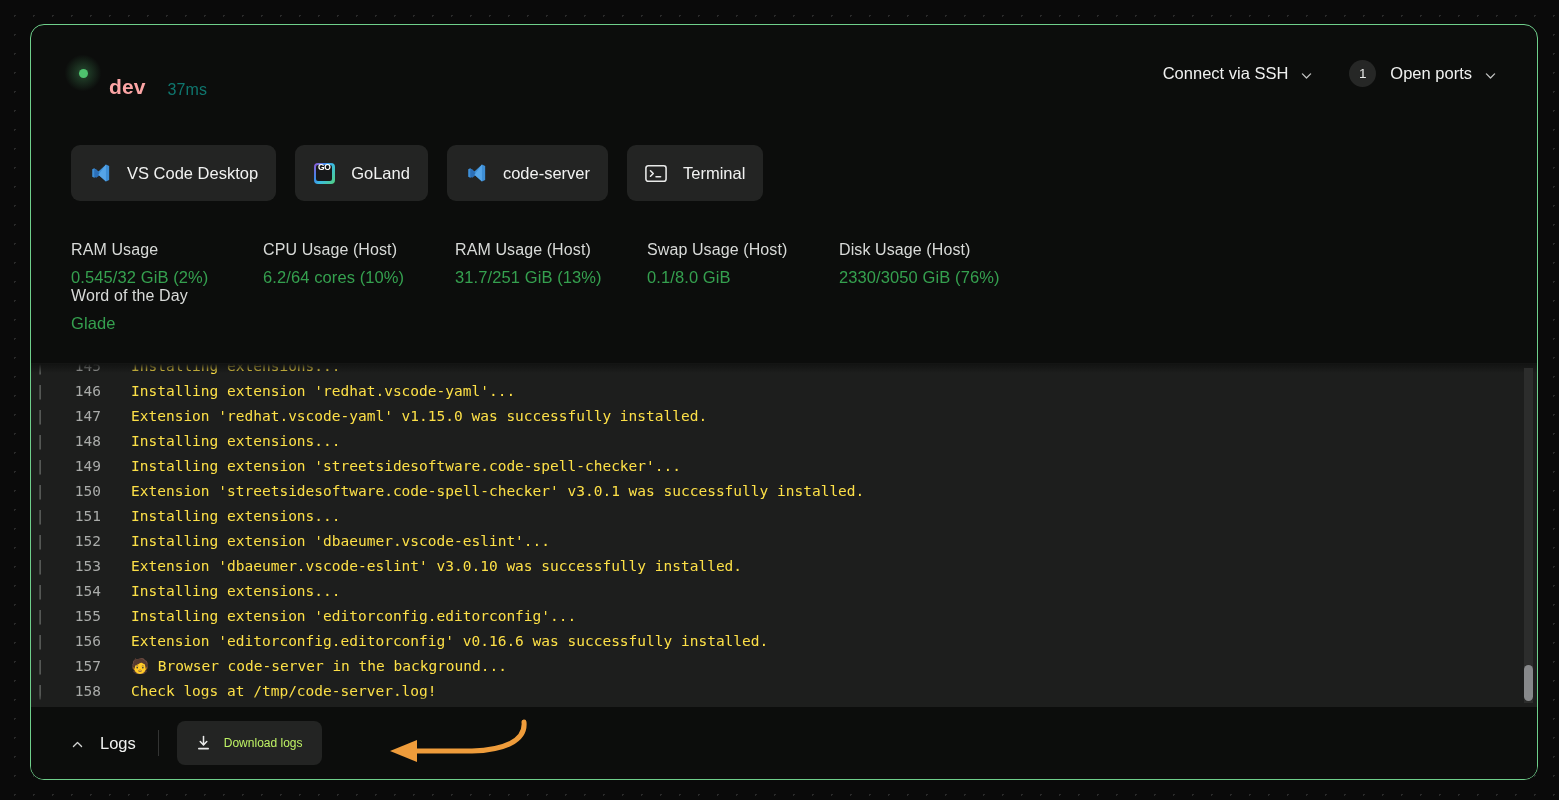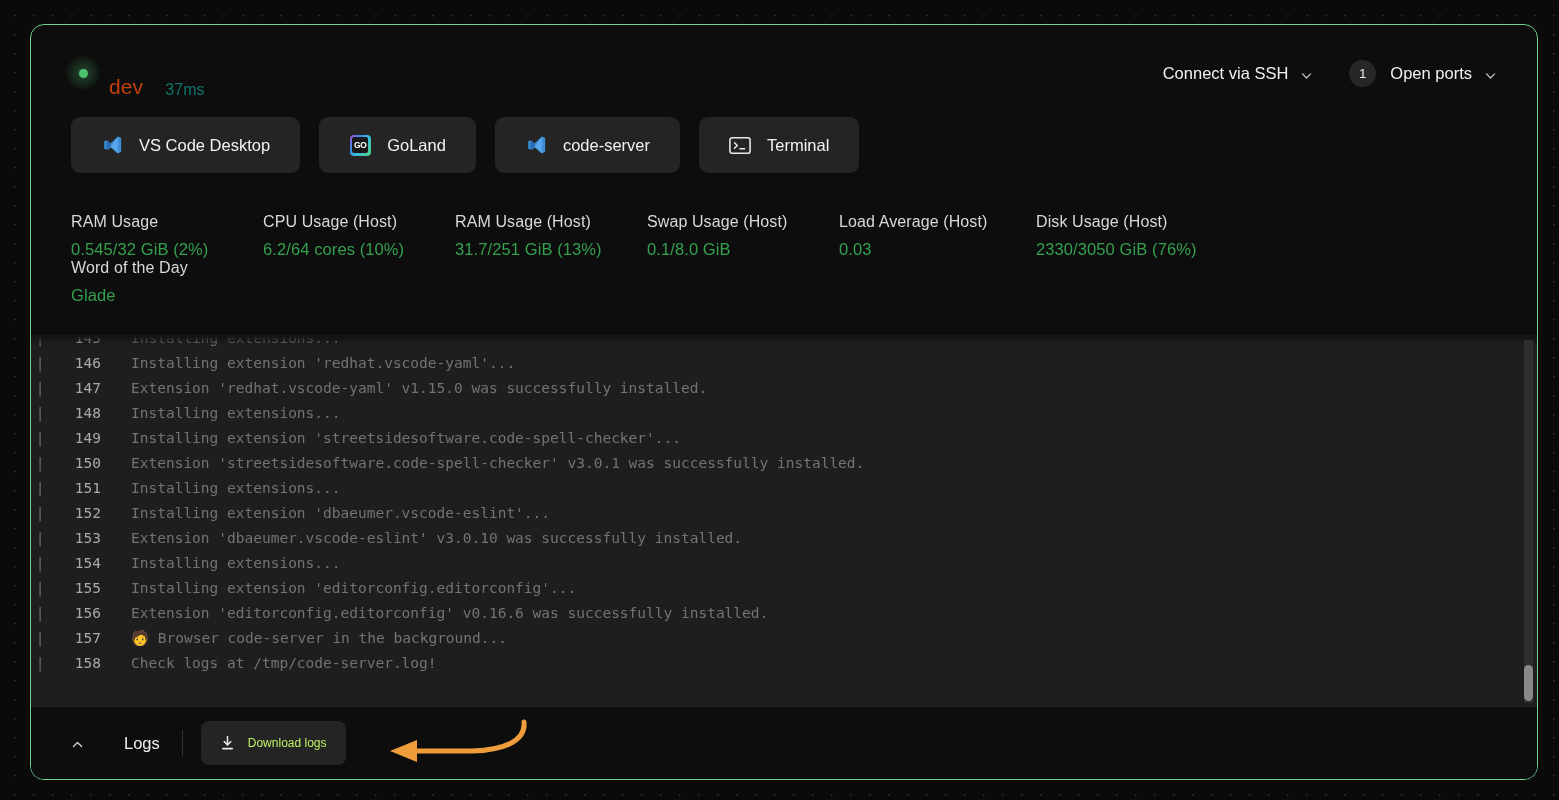--- a/index.html
+++ b/index.html
@@ -66,22 +66,22 @@
   }
   .status-dot {
     position: relative;
     width: 9px; height: 9px;
     border-radius: 50%;
     background: #4ec26e;
   }
 
   .ws-name {
     font-size: 21px;
-    font-weight: normal;
-    color: #c2410c;
+    font-weight: bold;
+    color: #fca5a5;
     letter-spacing: 0.1px;
     margin-top: 28px;
   }
 
   .ws-latency {
     font-size: 16px;
     color: #0f766e;
     margin-left: 22px;
     letter-spacing: 0.1px;
     margin-top: 33px;
@@ -126,23 +126,24 @@
     margin-top: 8px;
   }
 
   .app-btn {
     height: 56px;
     background: #232423;
     border: none;
     border-radius: 9px;
     display: flex;
     align-items: center;
-    padding: 0 30px;
+    padding: 0 18px;
     cursor: pointer;
     gap: 16px;
+    margin-top: 28px;
   }
 
   .app-label {
     font-size: 16.5px;
     color: #f1f2f1;
     font-family: "Liberation Sans", sans-serif;
     white-space: nowrap;
   }
 
   .app-icon {
@@ -153,21 +154,20 @@
     justify-content: center;
   }
 
   
   .goland-icon {
     width: 21px; height: 21px;
     border-radius: 4px;
     position: relative;
     background: linear-gradient(125deg, #9b55d3 0%, #3d8ae8 33%, #3bbce0 55%, #52d17d 100%);
     display: flex;
-    align-items: center;
     justify-content: center;
   }
   .goland-icon::before {
     content: "";
     position: absolute;
     left: 2.5px; top: 2.5px; right: 2.5px; bottom: 2.5px;
     background: #17181a;
     border-radius: 2px;
   }
   .goland-txt {
@@ -266,21 +266,21 @@
   .log-num {
     flex: 0 0 auto;
     width: 52px;
     text-align: right;
     color: #a9aba9;
     padding-right: 0;
   }
 
   .log-text {
     flex: 1 1 auto;
-    color: #737373;
+    color: #fde047;
     padding-left: 30px;
   }
 
   .log-fade-top {
     position: absolute;
     left: 0; right: 0; top: 0;
     height: 9px;
     background: linear-gradient(to bottom, #121312 0%, rgba(29,30,29,0) 100%);
     pointer-events: none;
   }
@@ -330,21 +330,20 @@
     padding-right: 4px;
   }
   .caret-up {
     width: 13px; height: 13px;
     display: inline-block;
     opacity: 0.9;
   }
   .logs-toggle-label {
     font-size: 16.5px;
     color: #f0f1f0;
-    margin-left: 24px;
   }
 
   .footer-divider {
     width: 1px;
     height: 26px;
     background: #333433;
     margin: 0 18px;
   }
 
   .download-btn {
@@ -466,24 +465,20 @@
         <div class="metric-label">CPU Usage (Host)</div>
         <div class="metric-value">6.2/64 cores (10%)</div>
       </div>
       <div class="metric" style="width:192px">
         <div class="metric-label">RAM Usage (Host)</div>
         <div class="metric-value">31.7/251 GiB (13%)</div>
       </div>
       <div class="metric" style="width:192px">
         <div class="metric-label">Swap Usage (Host)</div>
         <div class="metric-value">0.1/8.0 GiB</div>
-      </div>
-      <div class="metric" style="width:197px">
-        <div class="metric-label">Load Average (Host)</div>
-        <div class="metric-value">0.03</div>
       </div>
       <div class="metric" style="width:200px">
         <div class="metric-label">Disk Usage (Host)</div>
         <div class="metric-value">2330/3050 GiB (76%)</div>
       </div>
     </div>
 
     <div class="wotd metric">
       <div class="metric-label">Word of the Day</div>
       <div class="metric-value">Glade</div>

